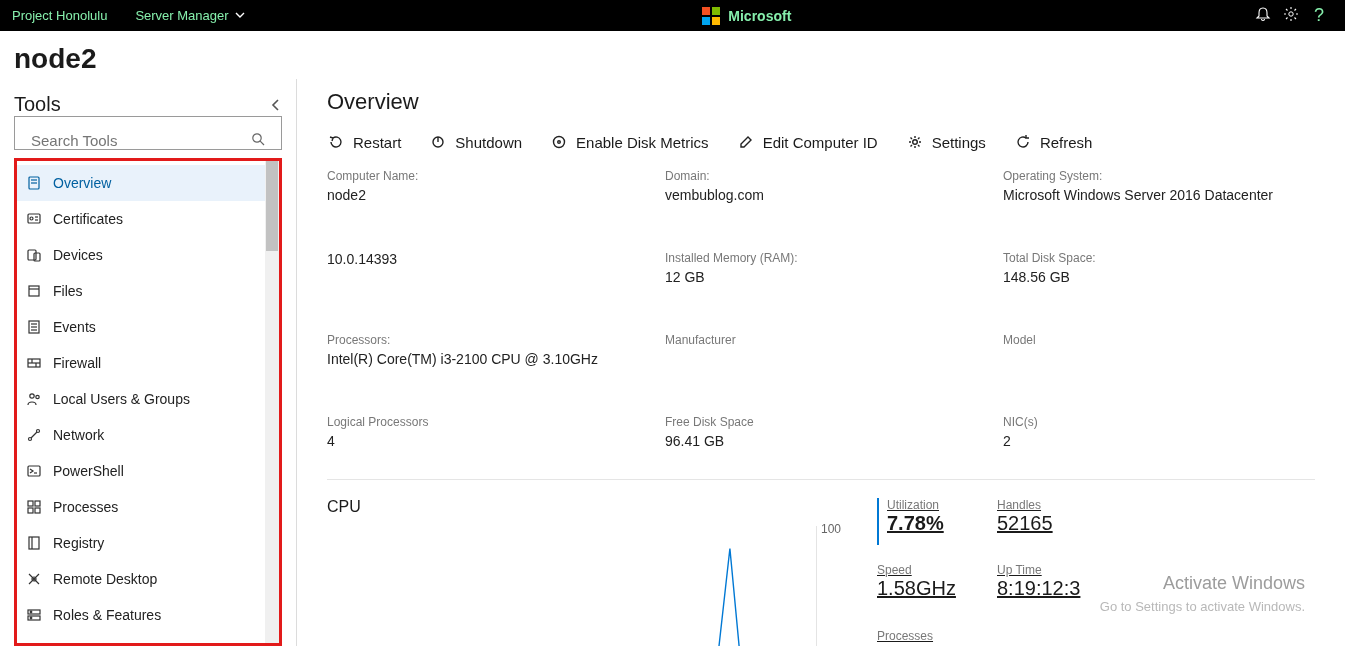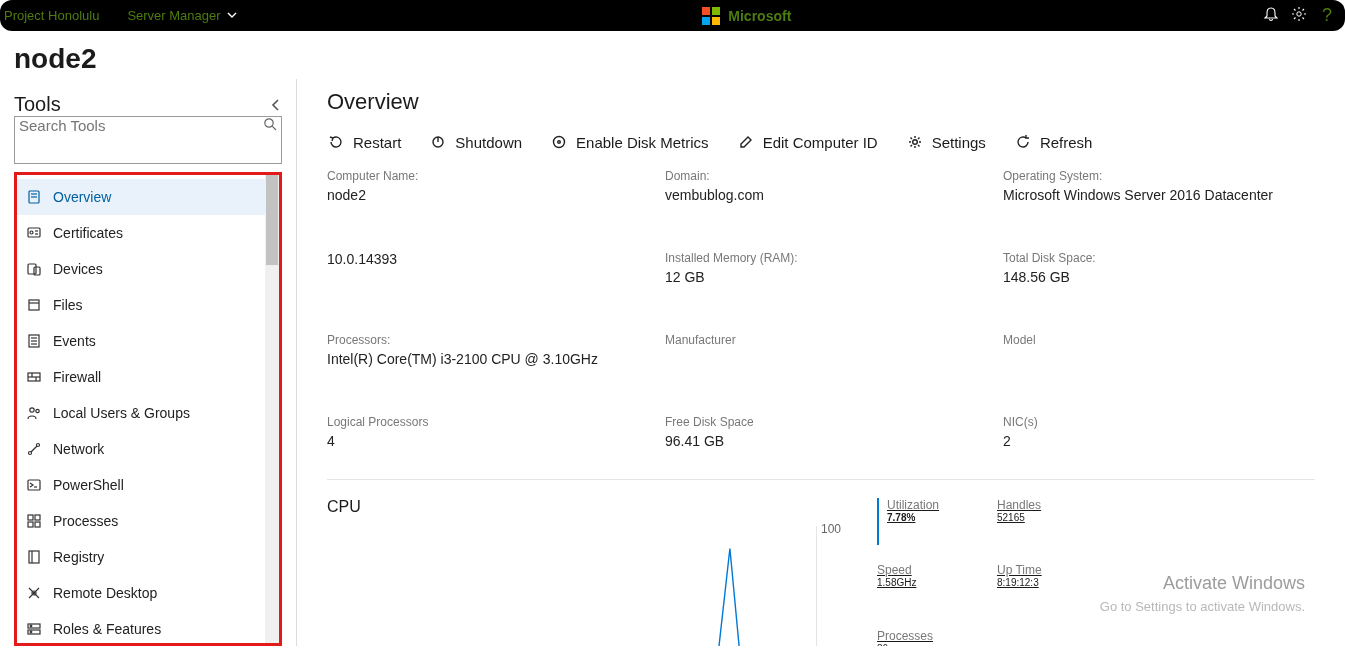--- a/index.html
+++ b/index.html
@@ -1,38 +1,38 @@
 <!DOCTYPE html>
 <html><head>
 <meta charset="utf-8">
 <style>
 * { box-sizing: border-box; margin: 0; padding: 0; font-family: "Segoe UI", Arial, sans-serif; }
 body { width: 1345px; height: 650px; overflow: hidden; background: #fff; color: #1b1b1b; position: relative; }
 
 
-.header { height: 31px; background: #000; color: #4d7c0f; display: flex; align-items: center; padding: 0 4px; font-size: 13px; border-radius: 12px; }
+.header { height: 31px; background: #000; color: #86efac; display: flex; align-items: center; padding: 0 12px; font-size: 13px; }
 .header .brand { margin-right: 28px; }
 .header .dropdown { display: flex; align-items: center; cursor: pointer; }
 .header .spacer { flex: 1; }
 .header .ms-logo { display: flex; align-items: center; }
 .header .ms-logo svg { margin-right: 8px; }
 .header .ms-logo span { font-weight: 600; font-size: 14px; }
 .header .right-icons { display: flex; align-items: center; margin-left: auto; }
 .header .right-icons .hicon { width: 28px; text-align: center; font-size: 16px; cursor: pointer; }
 
 .page-title { padding: 12px 14px 4px 14px; font-size: 28px; font-weight: 700; }
 
 
 .content { display: flex; height: calc(650px - 31px - 52px); }
 .sidebar { width: 297px; padding: 14px 14px 0 14px; border-right: 1px solid #dcdcdc; display: flex; flex-direction: column; }
 .sidebar-head { display: flex; align-items: flex-end; justify-content: space-between; }
 .sidebar-head h2 { font-size: 20px; font-weight: 400; }
 .sidebar-head .collapse { font-size: 16px; color: #555; cursor: pointer; }
 
-.search-wrap { display: flex; align-items: flex-start; border: 1px solid #9a9a9a; height: 48px; padding: 0 4px; margin-bottom: 8px; }
+.search-wrap { display: flex; align-items: flex-end; border: 1px solid #9a9a9a; height: 34px; padding: 0 16px; margin-bottom: 8px; }
 .search-wrap input { flex: 1; border: none; outline: none; font-size: 15px; color: #333; }
 .search-wrap .sicon { color: #666; font-size: 14px; }
 
 .tools-outline { border: 3px solid #e21a1a; padding-top: 4px; flex: 1; overflow: hidden; position: relative; }
 .tools-list { position: relative; }
 .tools-list::-webkit-scrollbar { width: 10px; }
 .tool-item { display: flex; align-items: center; height: 36px; padding: 0 8px; font-size: 14px; cursor: pointer; color: #222; }
 .tool-item.active { background: #e9f2fb; color: #0060a0; }
 .tool-item .ticon { width: 18px; height: 18px; margin-right: 10px; display: flex; align-items: center; justify-content: center; }
 .tool-item .ticon svg { width: 16px; height: 16px; stroke: #333; fill: none; stroke-width: 1.2; }
@@ -54,21 +54,21 @@
 .info-grid .label { font-size: 12px; color: #787878; margin-bottom: 4px; }
 .info-grid .value { font-size: 14px; color: #222; }
 
 .cpu-section { border-top: 1px solid #e5e5e5; padding-top: 18px; display: flex; }
 .cpu-section .title { font-size: 16px; margin-bottom: 10px; }
 .cpu-chart { width: 490px; height: 150px; position: relative; }
 .cpu-chart .ylabel { position: absolute; right: -24px; top: -4px; font-size: 12px; color: #666; }
 .cpu-chart svg { width: 100%; height: 100%; }
 .cpu-stats { margin-left: 60px; display: grid; grid-template-columns: 110px 140px; row-gap: 18px; column-gap: 10px; text-decoration: underline; }
 .cpu-stats .slabel { font-size: 12px; color: #787878; }
-.cpu-stats .svalue { font-size: 10px; }
+.cpu-stats .svalue { font-size: 20px; }
 .cpu-stats .svalue.strong { font-weight: 600; }
 .cpu-stats .divider { border-left: 2px solid #0078d4; padding-left: 8px; }
 
 .watermark { position: absolute; right: 40px; bottom: 30px; color: #b8b8b8; font-size: 13px; line-height: 1.4; text-align: right; }
 .watermark .wt { font-size: 18px; color: #9c9c9c; margin-bottom: 2px; }
 </style>
 </head>
 <body>
 
 <div class="header">

